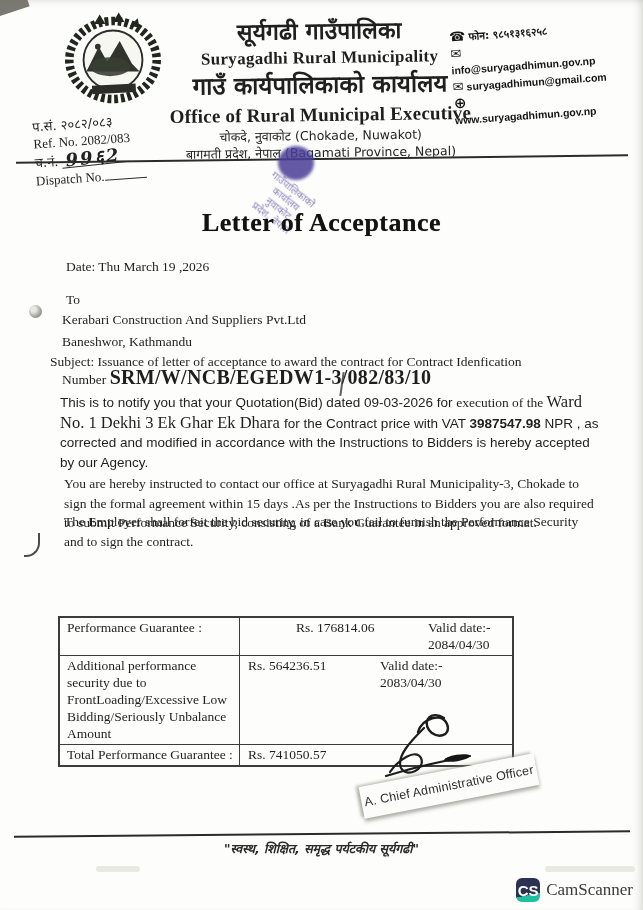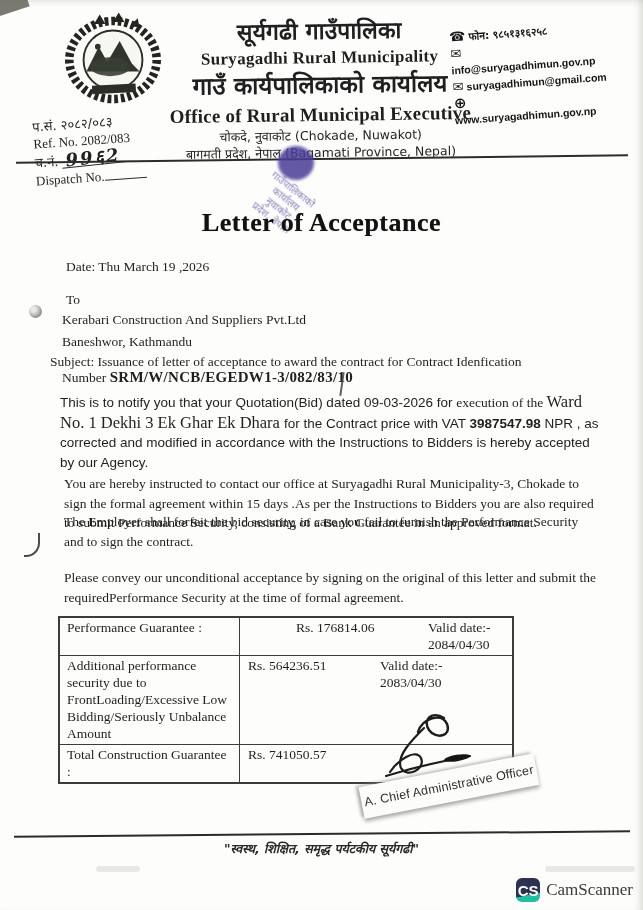--- a/index.html
+++ b/index.html
@@ -48,21 +48,21 @@
   .stamp-text{position:absolute;left:18px;top:38px;transform:rotate(38deg);color:#5b4ea0;opacity:.7;
     font-size:10px;line-height:12px;text-align:center;filter:blur(.3px);}
 
   
   .title{position:absolute;left:0;top:208px;width:100%;text-align:center;
     font-size:26px;font-weight:bold;letter-spacing:.5px;color:#121212;text-shadow:0 0 .7px rgba(0,0,0,.6);}
   .bodyline{position:absolute;font-size:13.5px;line-height:19px;text-align:center;}
   .para{position:absolute;font-size:13.5px;line-height:19.5px;text-align:left;}
   .big-serif{font-size:16.5px;}
   .bold{font-weight:bold;}
-  .ctr-num{font-size:15px;font-weight:bold;letter-spacing:.3px;}
+  .ctr-num{font-size:20px;font-weight:bold;letter-spacing:.3px;}
 
   
   .tbl{position:absolute;left:58px;top:616px;width:452px;border:2px solid #3c3c3c;font-size:13.5px;line-height:17px;}
   .trow{display:flex;border-top:1.5px solid #3c3c3c;}
   .trow:first-child{border-top:none;gap:48px;}
   .c1{width:180px;border-right:1.5px solid #3c3c3c;padding:1px 6px 2px 7px;box-sizing:border-box;}
   .c2{flex:1;display:flex;align-items:flex-start;padding:1px 16px 2px 8px;justify-content:center;}
   .amt{width:118px;}
   .valid{flex:1;padding-left:14px;}
 
@@ -164,39 +164,38 @@
   </div>
   <div class="pen-tick"></div>
 
   <div class="para sans" style="left:60px;top:392px;width:545px;">
     <span>This is to notify you that your Quotation(Bid) dated 09-03-2026 for </span><span style="font-family:'Liberation Serif',serif;">execution of the </span><span class="big-serif" style="font-family:'Liberation Serif',serif;">Ward No. 1 Dekhi 3 Ek Ghar Ek Dhara </span><span>for the Contract price with VAT </span><span class="bold">3987547.98</span><span> NPR , as corrected and modified in accordance with the Instructions to Bidders is hereby accepted by our Agency.</span>
   </div>
 
   <div class="para" style="left:64px;top:468px;width:535px;margin-top:6px;">You are hereby instructed to contact our office at Suryagadhi Rural Municipality-3, Chokade to sign the formal agreement within 15 days .As per the Instructions to Bidders you are also required to submit Performance Security, consisting of a Bank Guarantee in an approved format.</div>
   <div class="pen-curl"></div>
   <div class="para" style="left:64px;top:512px;width:535px;">The Employer shall forfeit the bid security, in case you fail to furnish the Performance Security and to sign the contract.</div>
-  <div class="para" style="left:64px;top:568px;width:535px;">Please convey our unconditional acceptance by signing on the original of this letter and submit the requiredPerformance Security at the time of formal agreement.</div>
 
   <div class="tbl">
     <div class="trow">
       <div class="c1">Performance Guarantee :</div>
       <div class="c2">
         <span class="amt">Rs. 176814.06</span>
         <span class="valid">Valid date:- 2084/04/30</span>
       </div>
     </div>
     <div class="trow">
       <div class="c1">Additional performance security due to FrontLoading/Excessive Low Bidding/Seriously Unbalance Amount</div>
       <div class="c2">
         <span class="amt">Rs. 564236.51</span>
         <span class="valid">Valid date:- 2083/04/30</span>
       </div>
     </div>
     <div class="trow">
-      <div class="c1">Total Construction Guarantee :</div>
+      <div class="c1">Total Performance Guarantee :</div>
       <div class="c2">
         <span class="amt">Rs. 741050.57</span>
         <span class="valid"></span>
       </div>
     </div>
   </div>
 
   <svg class="sig-svg" viewBox="0 0 115 90">
     <path d="M72,10 C60,2 50,12 57,22 C64,32 80,28 75,16 C70,4 50,10 46,24" fill="none" stroke="#1d1d1d" stroke-width="2.4" stroke-linecap="round"></path>
     <path d="M52,20 C40,32 24,48 29,60 C34,70 54,62 49,50 C44,40 26,52 18,64" fill="none" stroke="#1d1d1d" stroke-width="2.2" stroke-linecap="round"></path>

